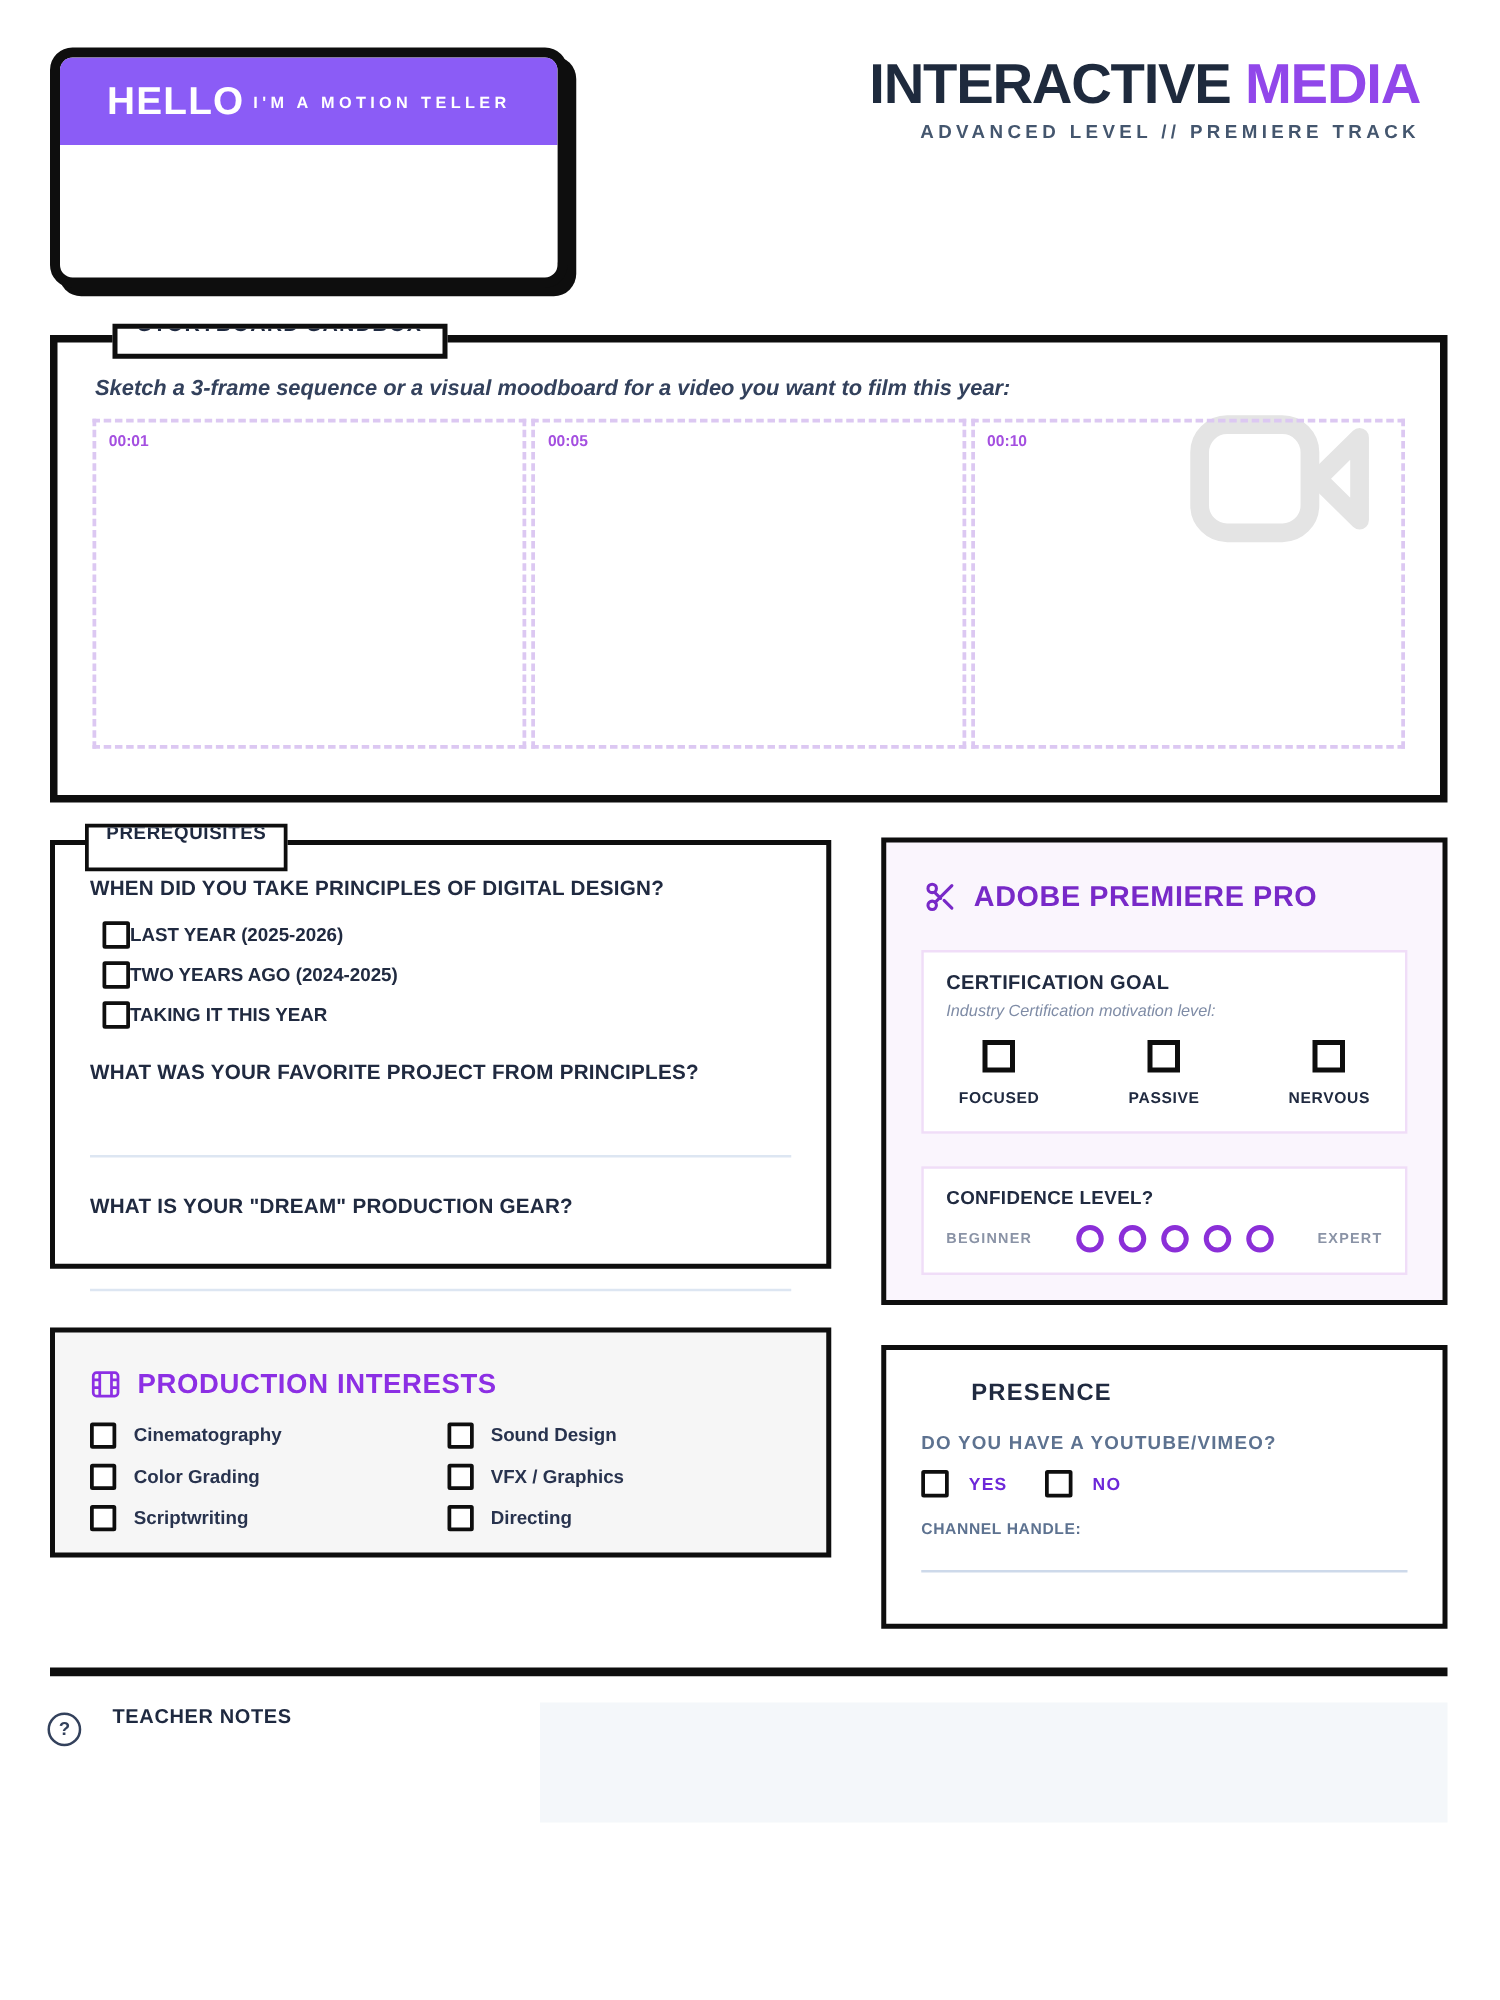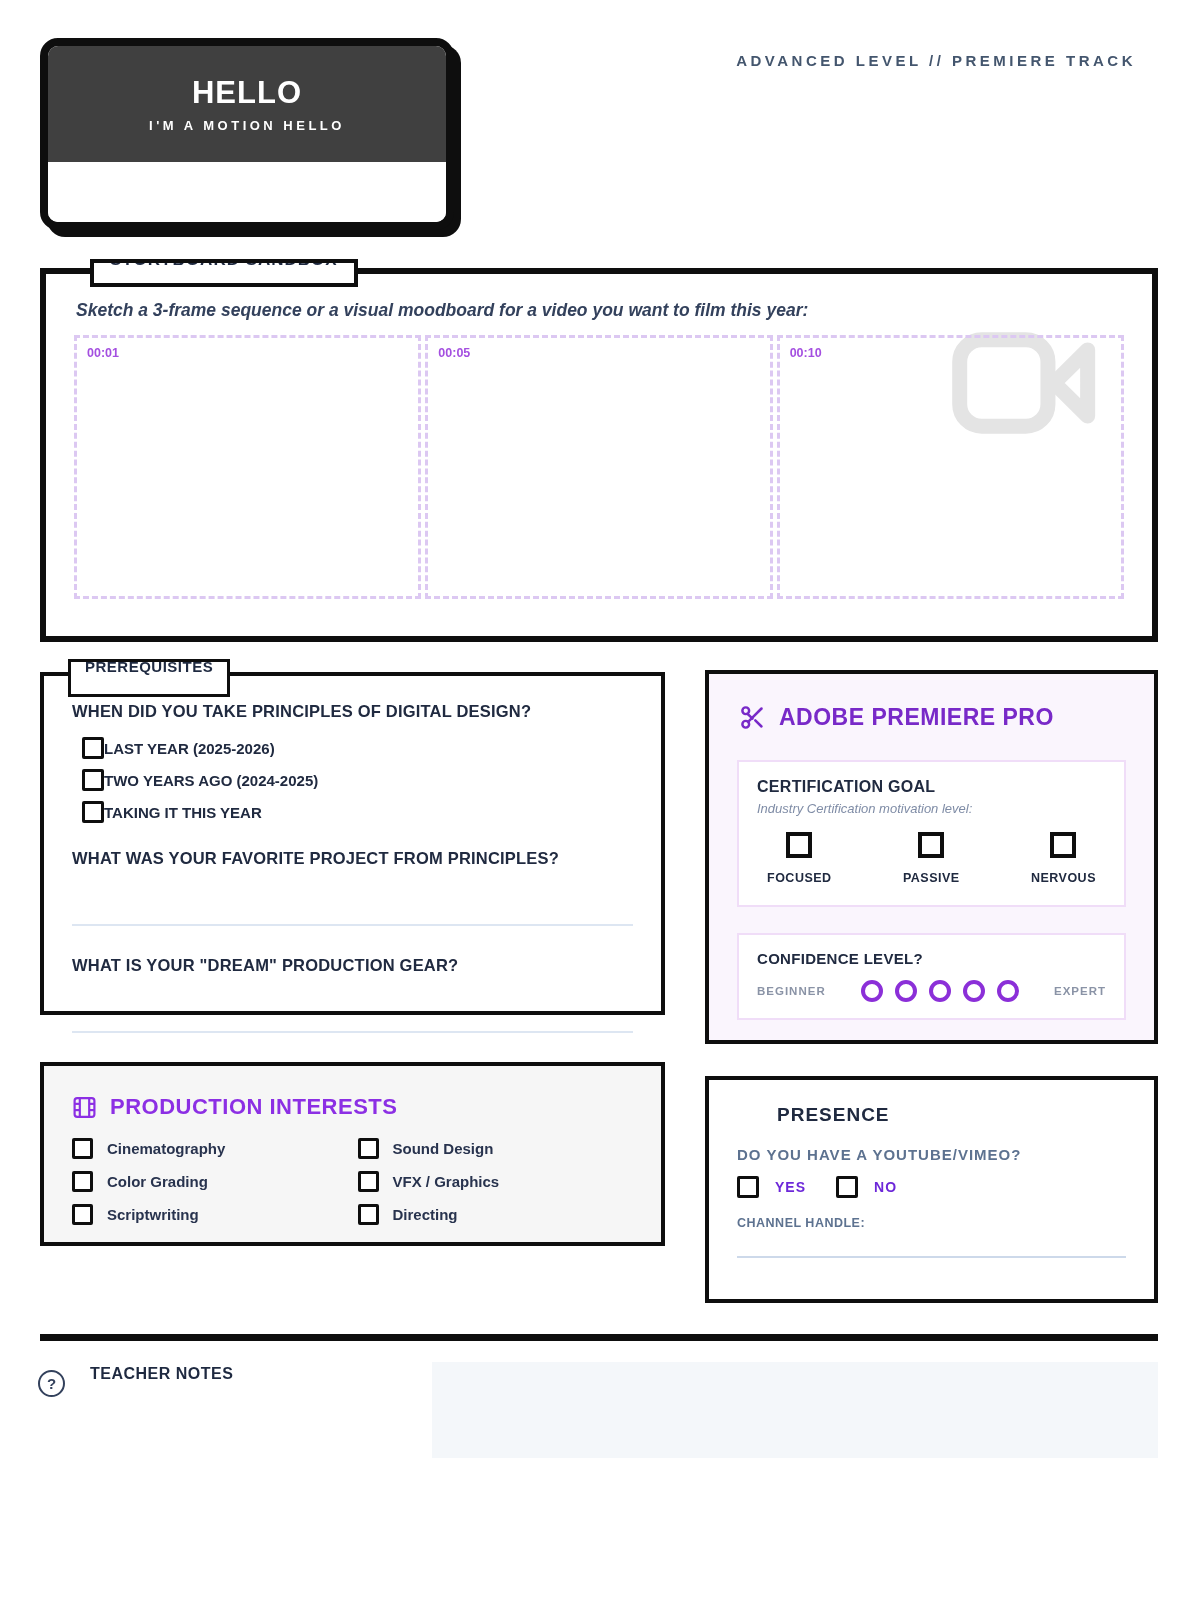--- a/index.html
+++ b/index.html
@@ -4,21 +4,21 @@
 <style>
   * { margin:0; padding:0; box-sizing:border-box; }
   html,body { background:#ffffff; }
   body { font-family:"Liberation Sans", sans-serif; }
   .page { position:relative; width:1200px; height:1600px; background:#fff; overflow:hidden; }
 
   
   .badge { position:absolute; left:40px; top:38px; width:414px; height:192px;
     border:8px solid #0e0e0e; border-radius:18px; background:#fff;
     box-shadow:7px 7px 0 #0e0e0e; overflow:hidden; }
-  .badge-head { height:116px; background:#404040; display:flex; flex-direction:column;
+  .badge-head { height:70px; background:#8b5cf6; display:flex; flex-direction:row;
     align-items:center; justify-content:center; gap:7px; }
   .badge-hello { color:#fff; font-size:31px; font-weight:bold; letter-spacing:1px; }
   .badge-sub { color:#fff; font-size:13px; font-weight:bold; letter-spacing:3.5px; }
   .badge-body { height:94px; background:#fff; }
 
   
   .logo { position:absolute; top:44px; right:64px; text-align:right; }
   .logo-title { font-size:45px; font-weight:bold; letter-spacing:-1px; color:#1e2a3d; line-height:1; }
   .logo-title .accent { color:#9147ea; }
   .logo-sub { margin-top:8px; font-size:15px; font-weight:bold; letter-spacing:3.5px; color:#44566e; }
@@ -105,26 +105,27 @@
   .tn-box { position:absolute; left:432px; top:1362px; width:726px; height:96px; background:#f4f7fa; }
 </style>
 </head>
 <body>
 
 <div class="page">
 
   <div class="badge">
     <div class="badge-head">
       <div class="badge-hello">HELLO</div>
-      <div class="badge-sub">I'M A MOTION HELLO</div>
+      <div class="badge-sub">I'M A MOTION TELLER</div>
     </div>
     <div class="badge-body"></div>
   </div>
 
   <div class="logo">
+    <div class="logo-title"><span>INTERACTIVE</span> <span class="accent">MEDIA</span></div>
     <div class="logo-sub">ADVANCED LEVEL // PREMIERE TRACK</div>
   </div>
 
   <div class="storyboard">
     <div class="tab tab-storyboard">
       <span class="tab-inner">STORYBOARD SANDBOX</span>
     </div>
     <div class="sb-prompt">Sketch a 3-frame sequence or a visual moodboard for a video you want to film this year:</div>
     <svg class="sb-camera" width="150" height="106" viewBox="0 0 34 24">
       <rect x="2.2" y="2.2" width="20" height="19.6" rx="5" fill="none" stroke="#e4e4e4" stroke-width="3.4"></rect>

